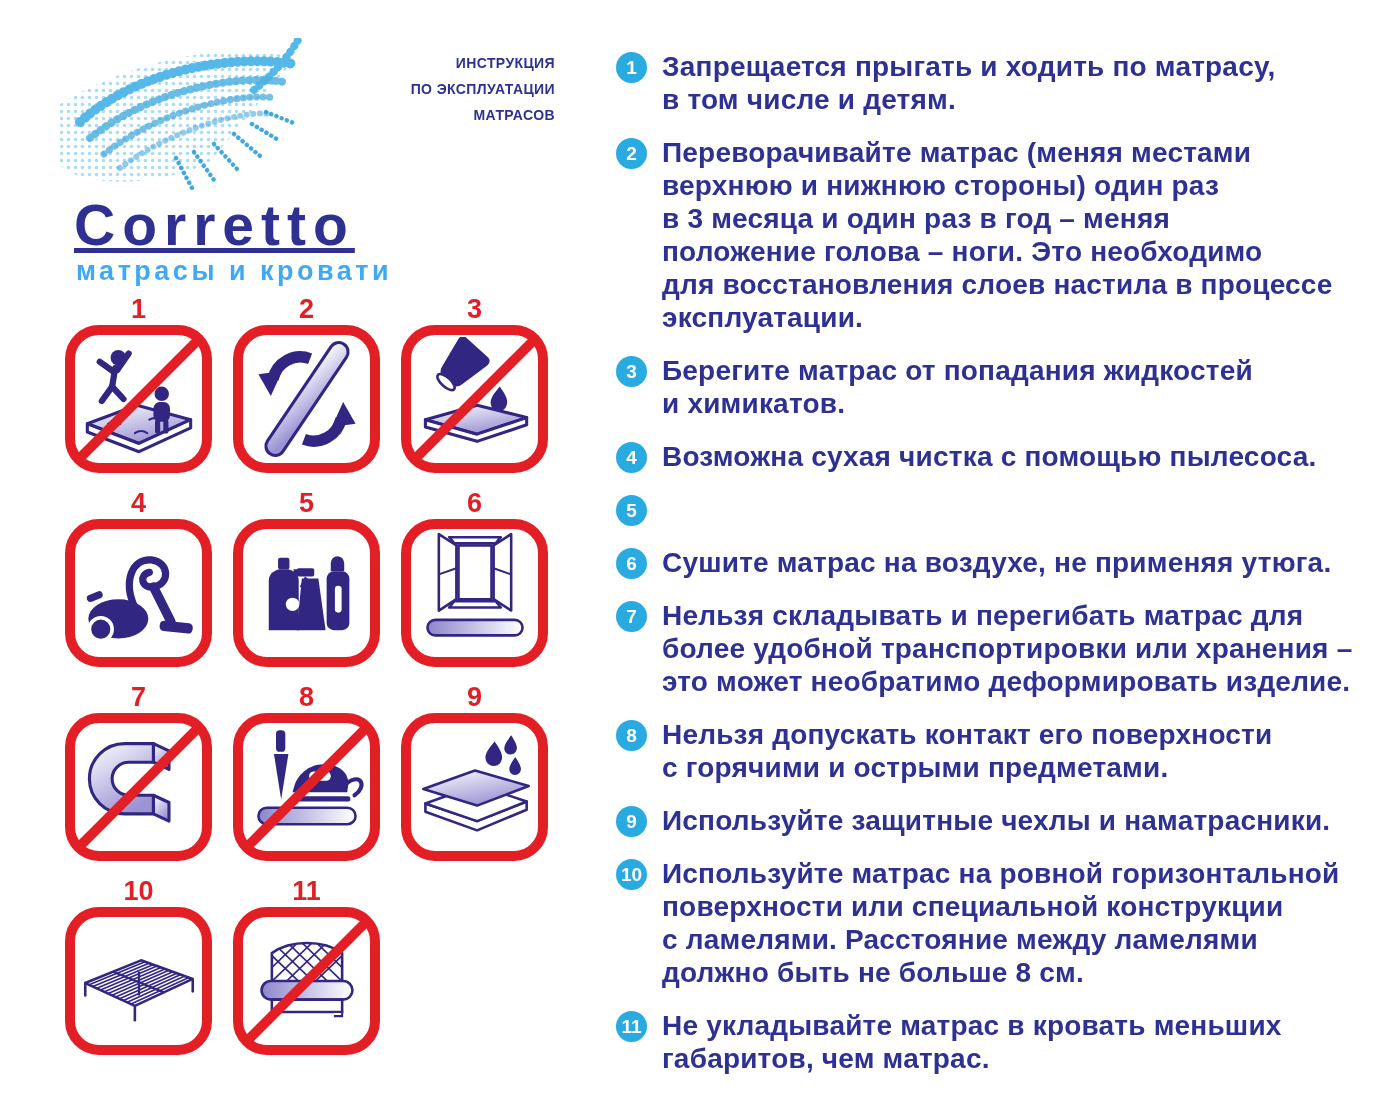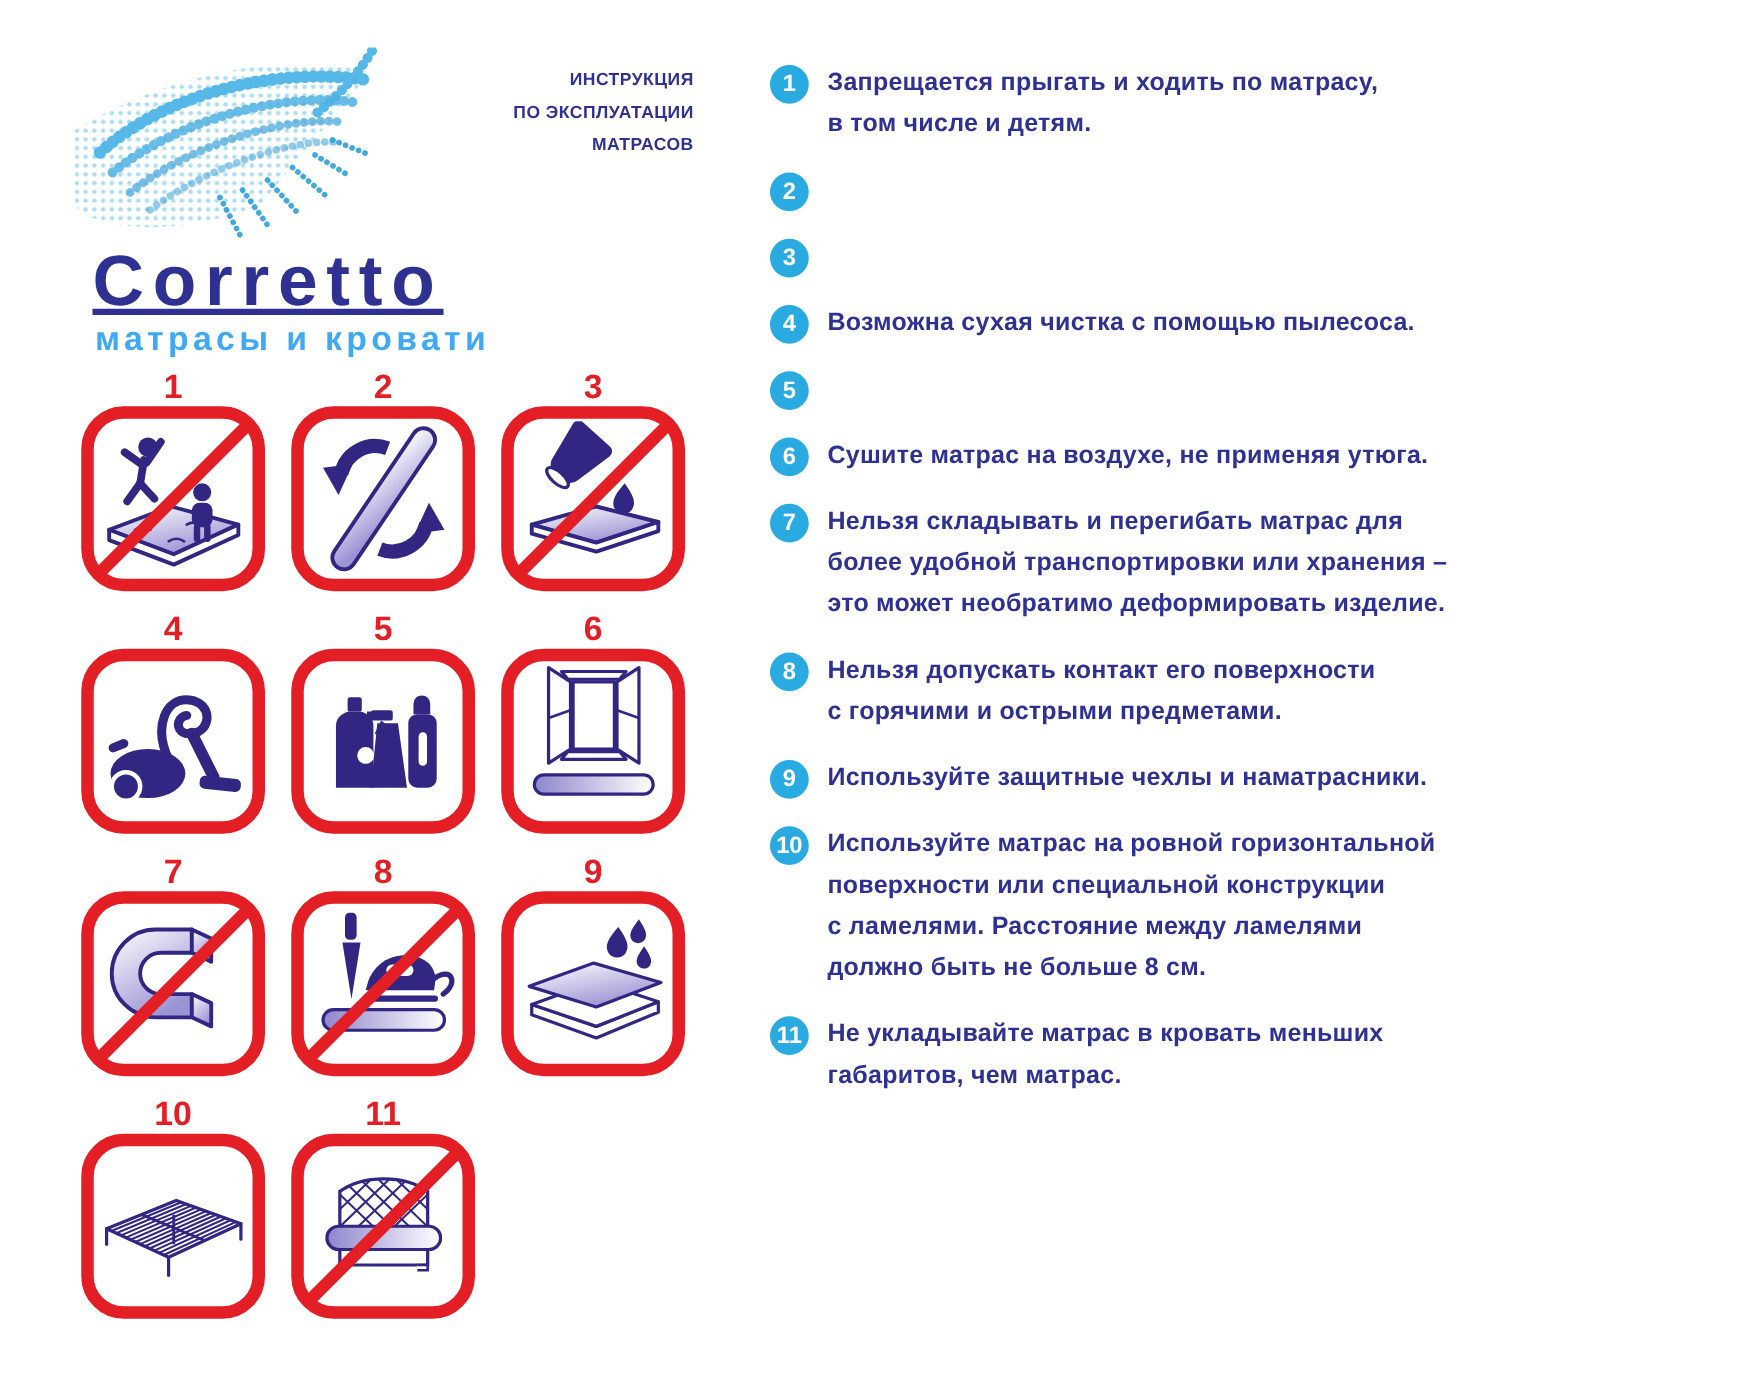--- a/index.html
+++ b/index.html
@@ -24,21 +24,21 @@
   .icon-box{box-sizing:border-box;width:147px;height:148px;border:10px solid #e31e24;
             border-radius:34px;background:#fff;display:flex;align-items:center;justify-content:center;}
   .icon-box svg{width:124px;height:124px;}
 
   
   .rules{position:absolute;left:616px;top:50px;width:775px;}
   .rule{display:flex;gap:15px;margin-bottom:20px;}
   .rule-badge{flex:0 0 31px;width:31px;height:31px;margin-top:2px;border-radius:50%;
               background:#29abe2;color:#fff;font-size:19px;font-weight:bold;
               display:flex;align-items:center;justify-content:center;}
-  .rule-text{font-size:20px;line-height:33px;font-weight:bold;color:#2e3192;
+  .rule-text{font-size:28px;line-height:33px;font-weight:bold;color:#2e3192;
              white-space:pre-line;letter-spacing:.2px;}
 </style>
 </head>
 <body>
 
 <svg width="0" height="0" style="position:absolute" aria-hidden="true">
   <defs>
     <linearGradient id="mgd" x1="0" y1="0" x2="0.55" y2="1">
       <stop offset="0" stop-color="#ffffff"></stop>
         <stop offset="1" stop-color="#9b94d4"></stop>
@@ -307,23 +307,31 @@
   </div>
 
   <div class="rules">
     <div class="rule">
       <div class="rule-badge">1</div>
       <div class="rule-text">Запрещается прыгать и ходить по матрасу,
 в том числе и детям.</div>
     </div>
     <div class="rule">
       <div class="rule-badge">2</div>
+      <div class="rule-text">Переворачивайте матрас (меняя местами
+верхнюю и нижнюю стороны) один раз
+в 3 месяца и один раз в год – меняя
+положение голова – ноги. Это необходимо
+для восстановления слоев настила в процессе
+эксплуатации.</div>
     </div>
     <div class="rule">
       <div class="rule-badge">3</div>
+      <div class="rule-text">Берегите матрас от попадания жидкостей
+и химикатов.</div>
     </div>
     <div class="rule">
       <div class="rule-badge">4</div>
       <div class="rule-text">Возможна сухая чистка с помощью пылесоса.</div>
     </div>
     <div class="rule">
       <div class="rule-badge">5</div>
     </div>
     <div class="rule">
       <div class="rule-badge">6</div>

